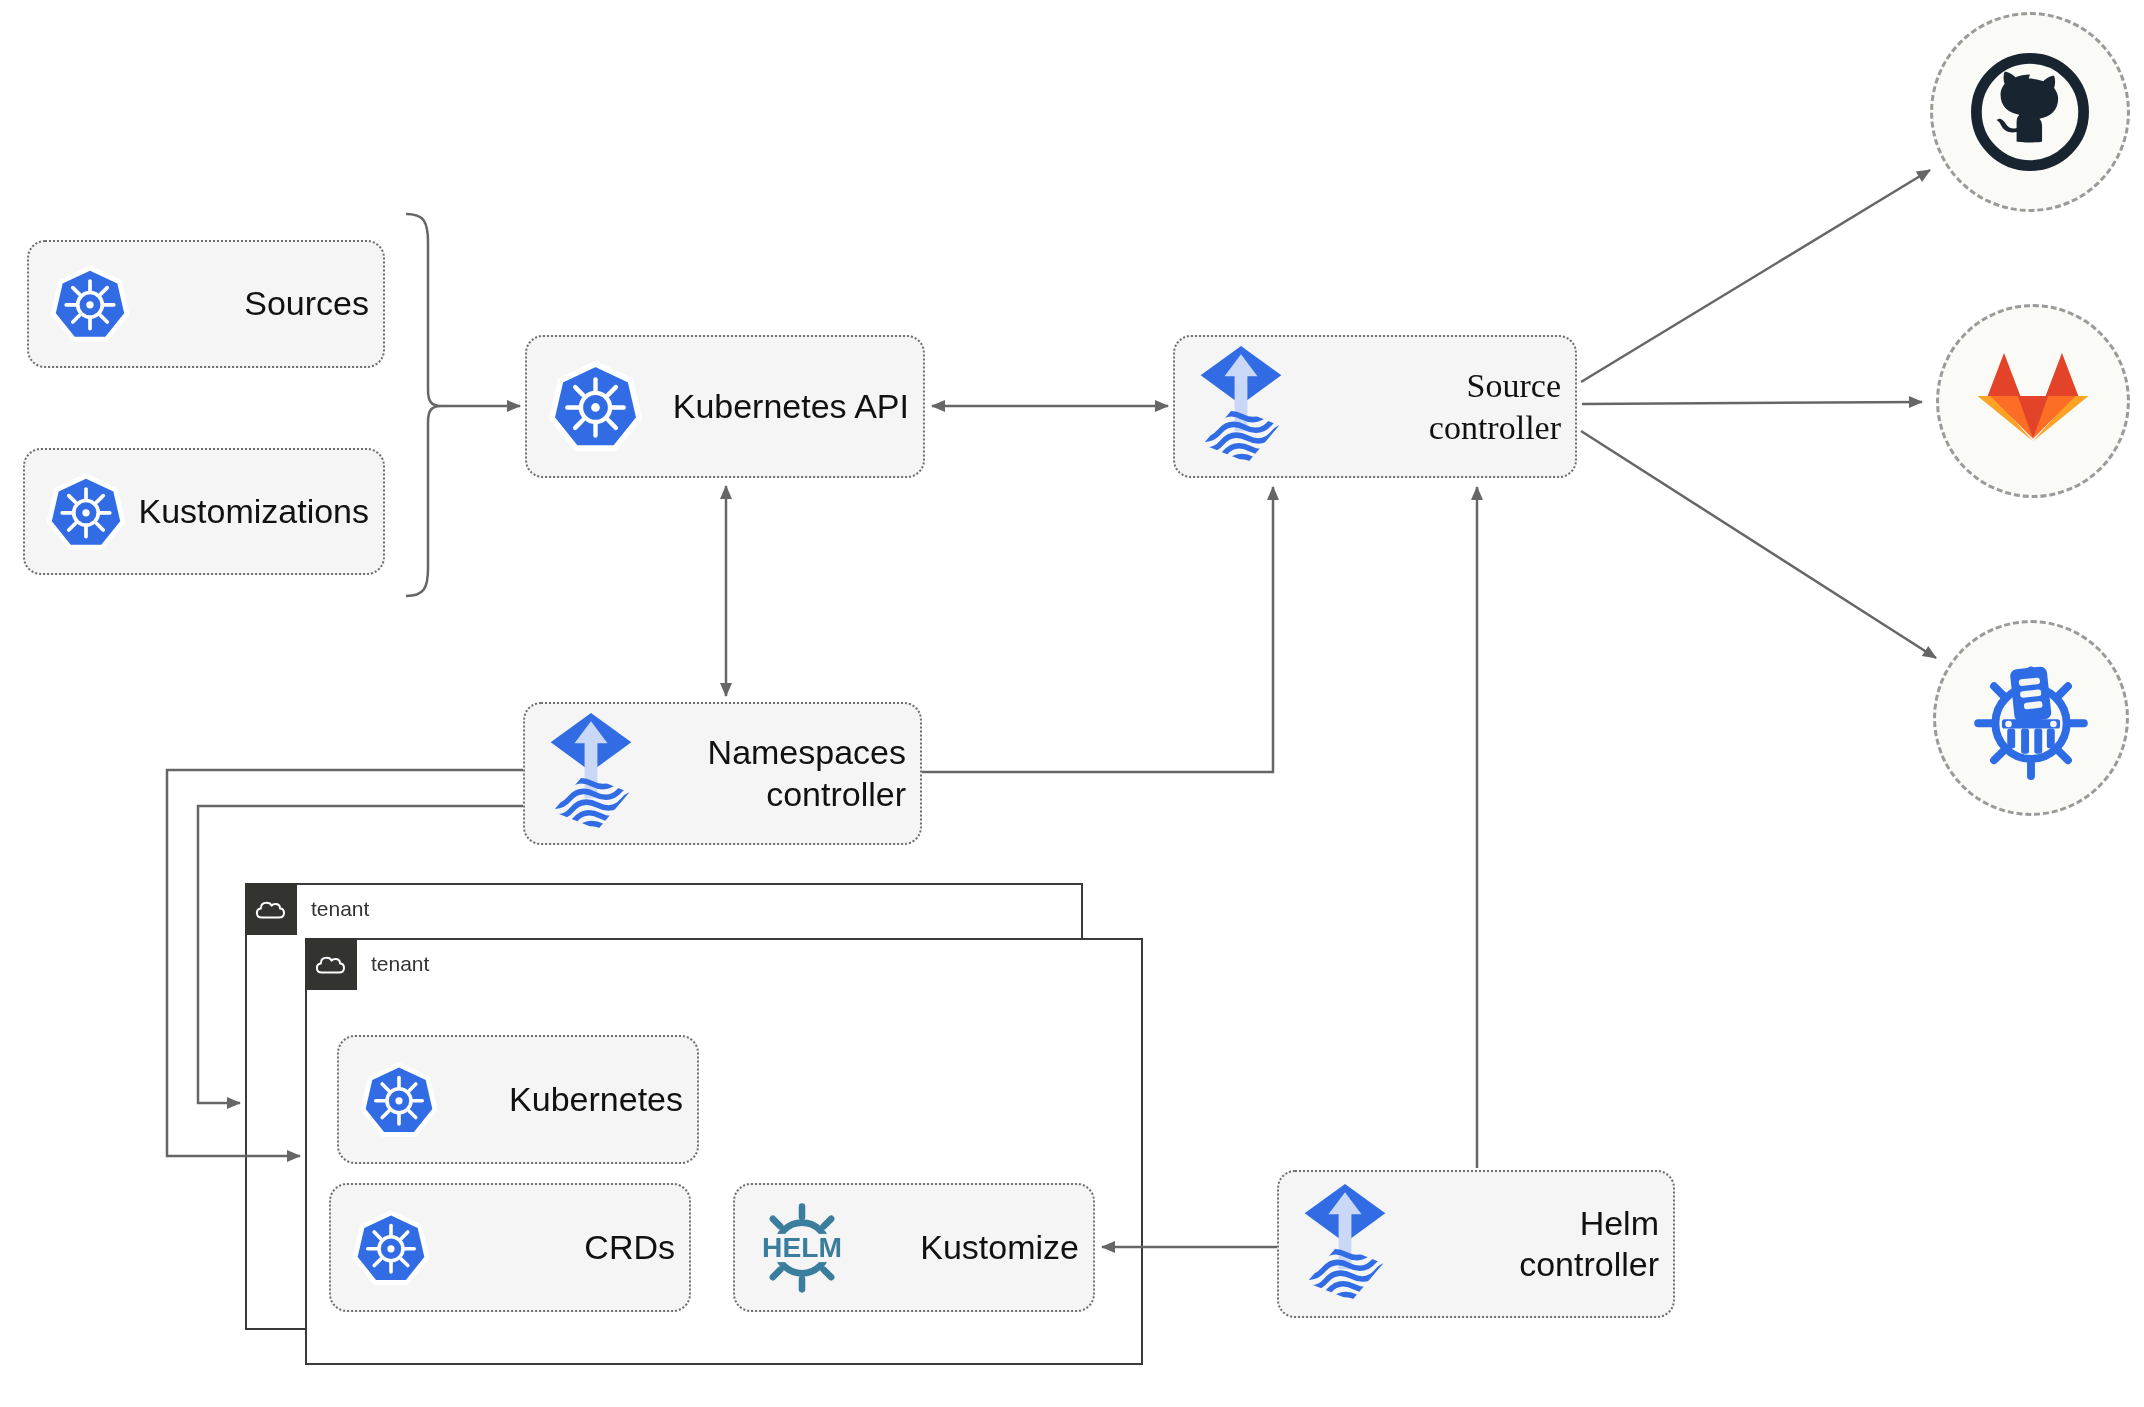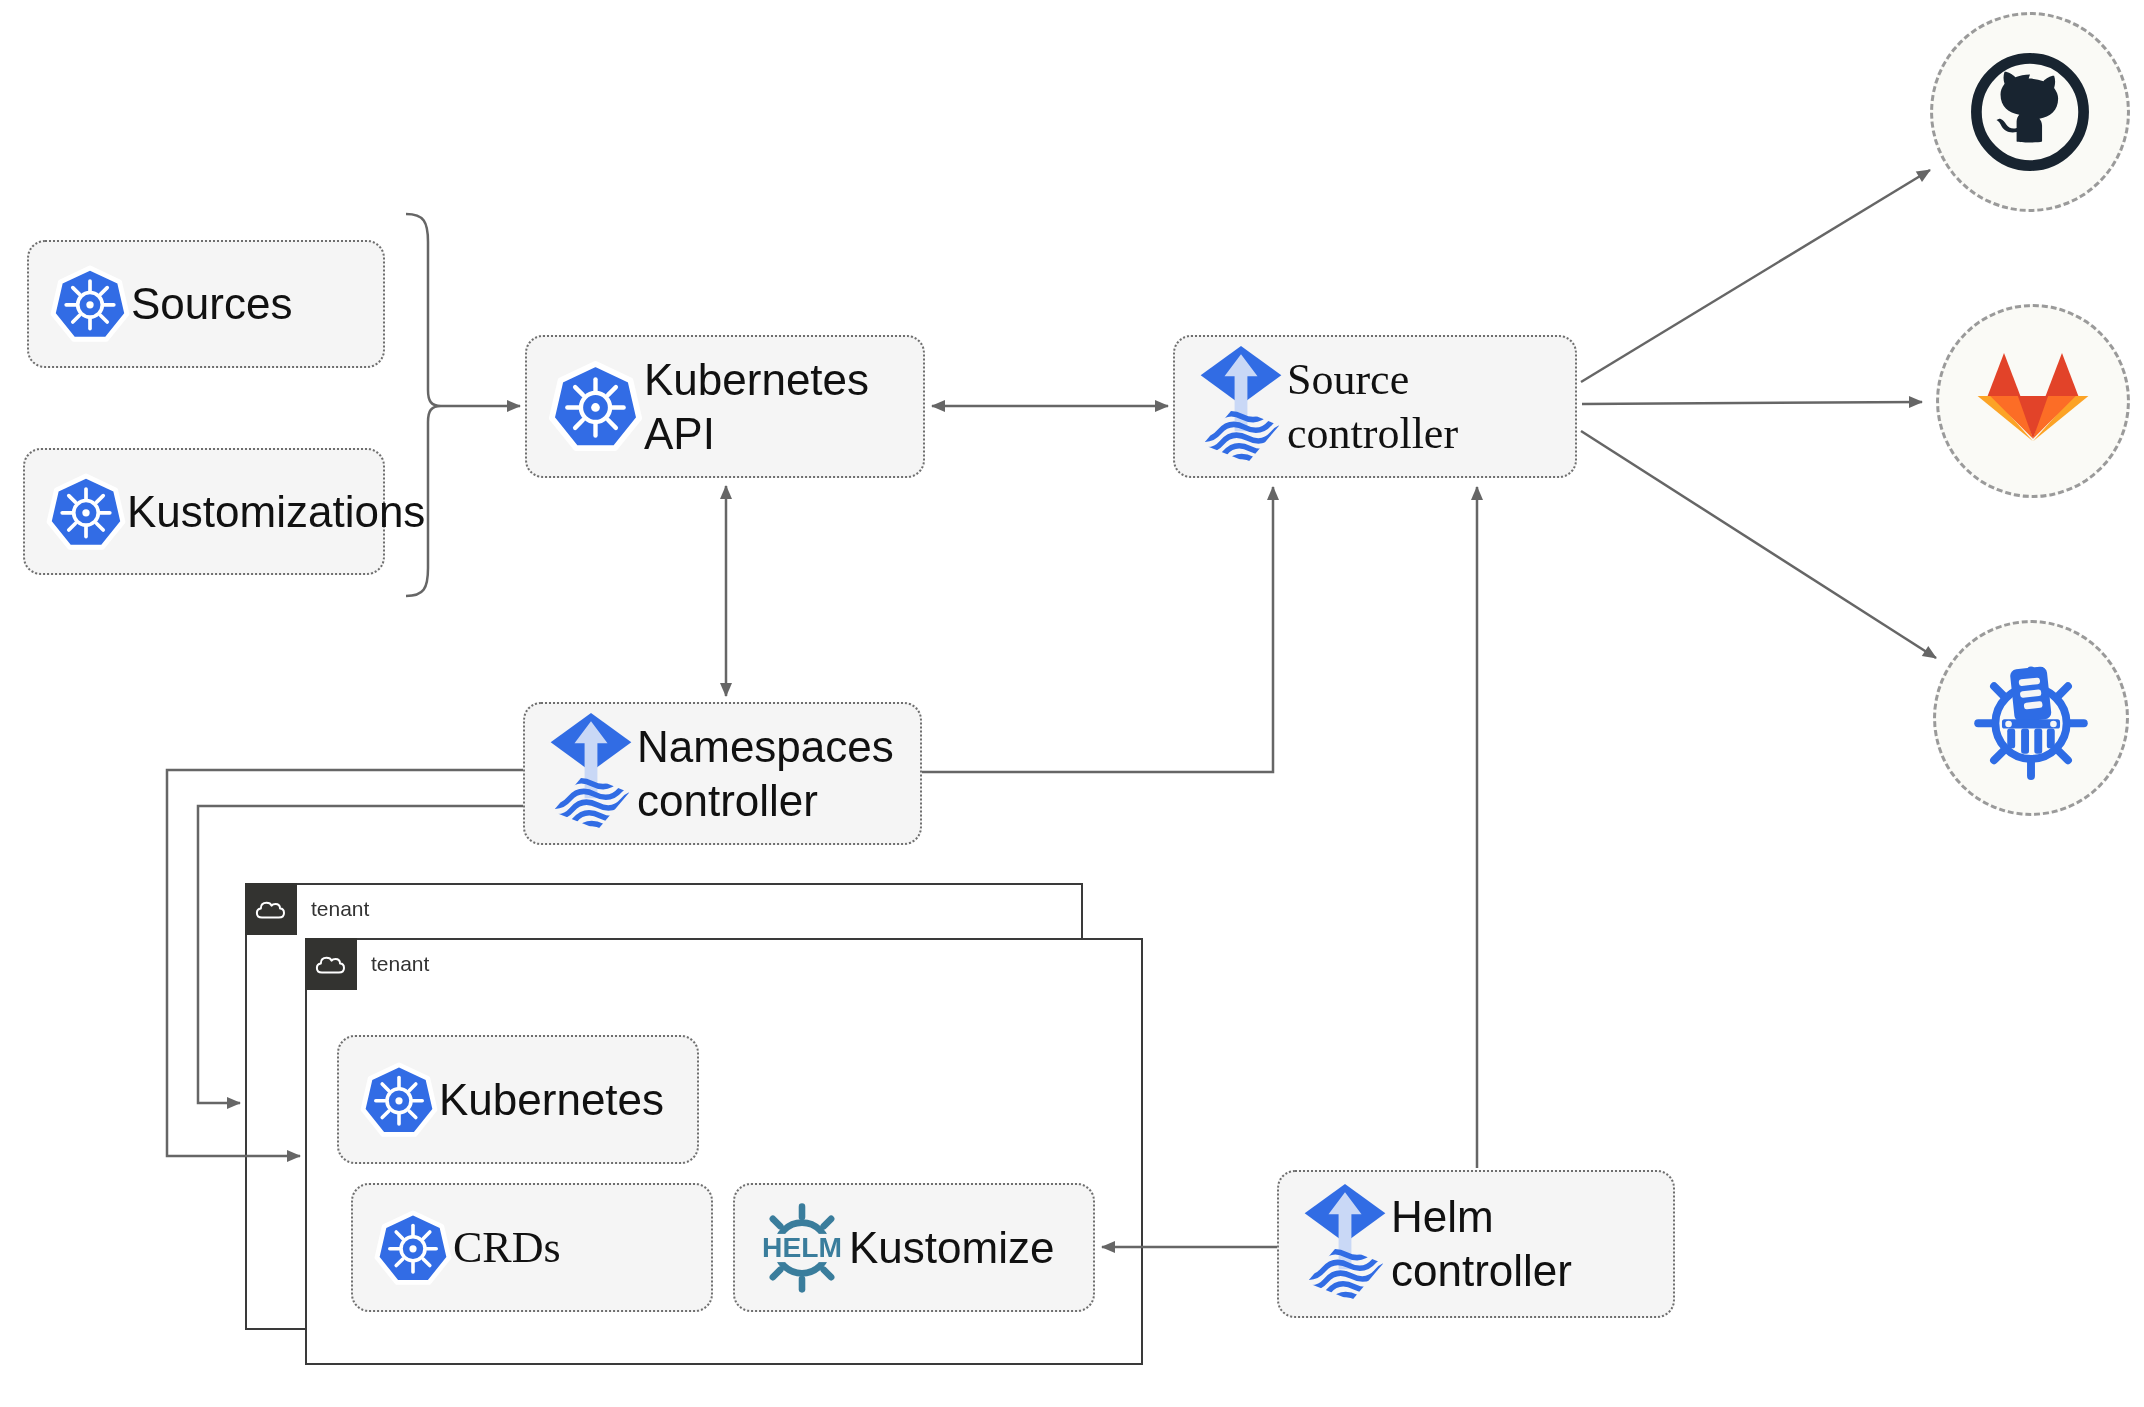--- a/index.html
+++ b/index.html
@@ -3,21 +3,21 @@
 <meta charset="utf-8">
 <style>
   html,body{margin:0;padding:0;background:#ffffff;}
   #canvas{position:relative;width:2144px;height:1407px;background:#ffffff;overflow:hidden;
           font-family:"Liberation Sans","DejaVu Sans",sans-serif;}
 
   
   .pill{position:absolute;background:var(--box-fill);border:2.5px dotted var(--box-border);
         border-radius:18px;display:flex;align-items:center;z-index:4;box-sizing:border-box;}
   .pill .icon{margin-left:20px;flex:0 0 auto;}
-  .pill .lbl{flex:1;text-align:left;font-size:44px;color:var(--text-dark);
+  .pill .lbl{flex:1;text-align:right;font-size:34px;color:var(--text-dark);
              white-space:pre-line;line-height:1.22;padding-right:14px;}
 
   
   .tenant{position:absolute;background:#ffffff;border:2.5px solid var(--tenant-border);box-sizing:border-box;}
   .tenant-tab{position:absolute;left:-2.5px;top:-2.5px;width:52px;height:52px;background:var(--tenant-tab);
               display:flex;align-items:center;justify-content:center;}
   .tenant-lbl{position:absolute;left:64px;top:12px;font-size:21px;color:#333333;}
 
   
   .ext{position:absolute;border:3px dashed #9a9a9a;border-radius:50%;background:#fafaf6;
@@ -215,21 +215,21 @@
   </div>
 
   <div class="pill" style="left:337px;top:1035px;width:362px;height:129px;z-index:4;">
     <svg class="icon" width="80" height="80" viewBox="0 0 100 100">
         <use href="#sym-k8s"></use>
       </svg>
     <div class="lbl">Kubernetes</div>
   </div>
 
 
-  <div class="pill" style="left:351px;top:1183px;width:362px;height:129px;z-index:4;font-family:Liberation Serif, serif;">
+  <div class="pill" style="left:329px;top:1183px;width:362px;height:129px;z-index:4;">
     <svg class="icon" width="80" height="80" viewBox="0 0 100 100">
         <use href="#sym-k8s"></use>
       </svg>
     <div class="lbl">CRDs</div>
   </div>
 
   <div class="pill" style="left:733px;top:1183px;width:362px;height:129px;z-index:4;">
     <svg class="icon" width="94" height="94" viewBox="0 0 100 100">
       <line class="helm-stroke" x1="50" y1="17" x2="50" y2="6"></line>
       <line class="helm-stroke" x1="50" y1="83" x2="50" y2="94"></line>

